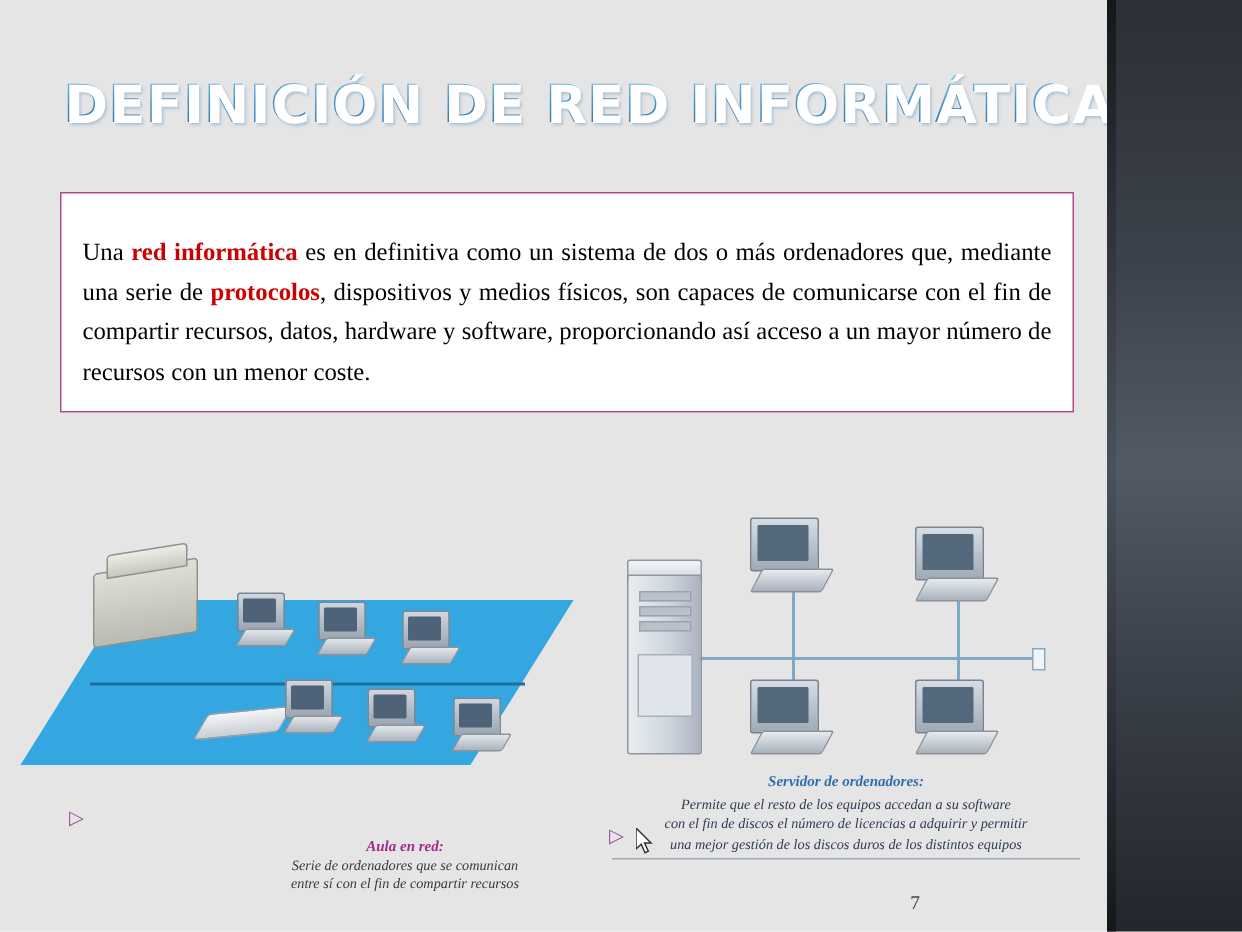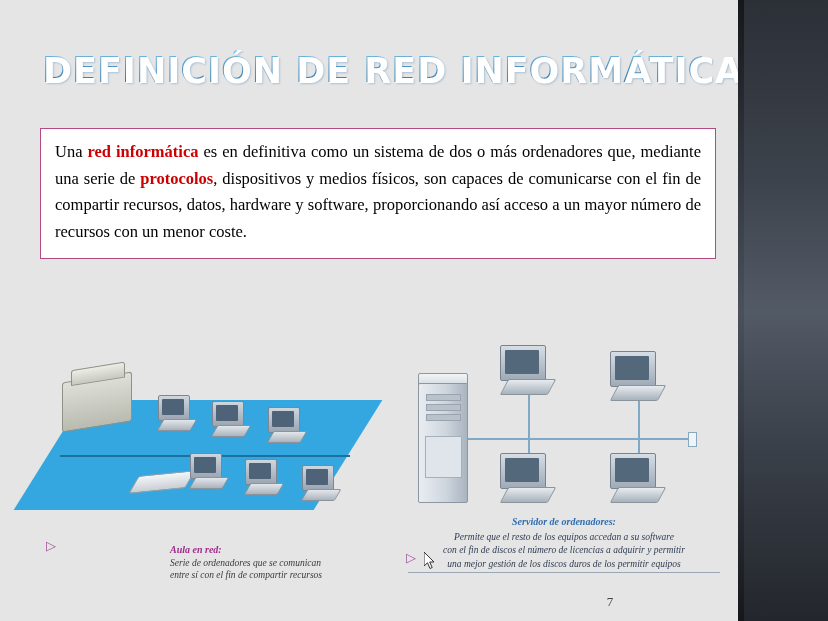--- a/index.html
+++ b/index.html
@@ -62,21 +62,21 @@
   }
 
   
   .textbox {
     position: absolute;
     left: 40px;
     top: 128px;
     width: 676px;
     box-sizing: border-box;
     border: 1px solid #b34a86;
-    padding: 10px 14px 12px 14px;
+    padding: 26px 14px 12px 14px;
     background: #ffffff;
   }
   .textbox p {
     margin: 0;
     font-family: "Liberation Serif", serif;
     font-size: 16.5px;
     line-height: 1.62;
     color: #000000;
     text-align: justify;
     text-indent: 0;
@@ -192,21 +192,22 @@
   .pc5 { left: 205px; top: 114px; }
   .pc6 { left: 262px; top: 120px; }
 
   .cap {
     position: absolute;
     font-family: "Liberation Serif", serif;
     font-size: 9.5px;
     line-height: 1.35;
     color: #3a3a3a;
     font-style: italic;
-    text-align: left;
+    text-align: center;
+    margin-top: 15px;
   }
   .cap-left {
     left: 130px;
     top: 198px;
     width: 200px;
   }
   .cap-left .cap-head {
     color: #a02b8c;
     font-weight: bold;
     font-style: italic;
@@ -465,21 +466,21 @@
         </div>
       <div class="rpc rpc-br">
           <div class="mon"></div>
           <div class="base"></div>
         </div>
 
       <div class="cap-right">
         <span class="cap-head">Servidor de ordenadores:</span>
         <div>Permite que el resto de los equipos accedan a su software</div>
         <div>con el fin de discos el número de licencias a adquirir y permitir</div>
-        <div>una mejor gestión de los discos duros de los permitir equipos</div>
+        <div>una mejor gestión de los discos duros de los distintos equipos</div>
       </div>
       <div class="cap-underline"></div>
     </div>
   </div>
 
   <div class="tri-outline bullet1">▷</div>
   <div class="tri-outline bullet2">▷</div>
 
   <div class="cursor">
     <svg width="12" height="18" viewBox="0 0 12 18">

